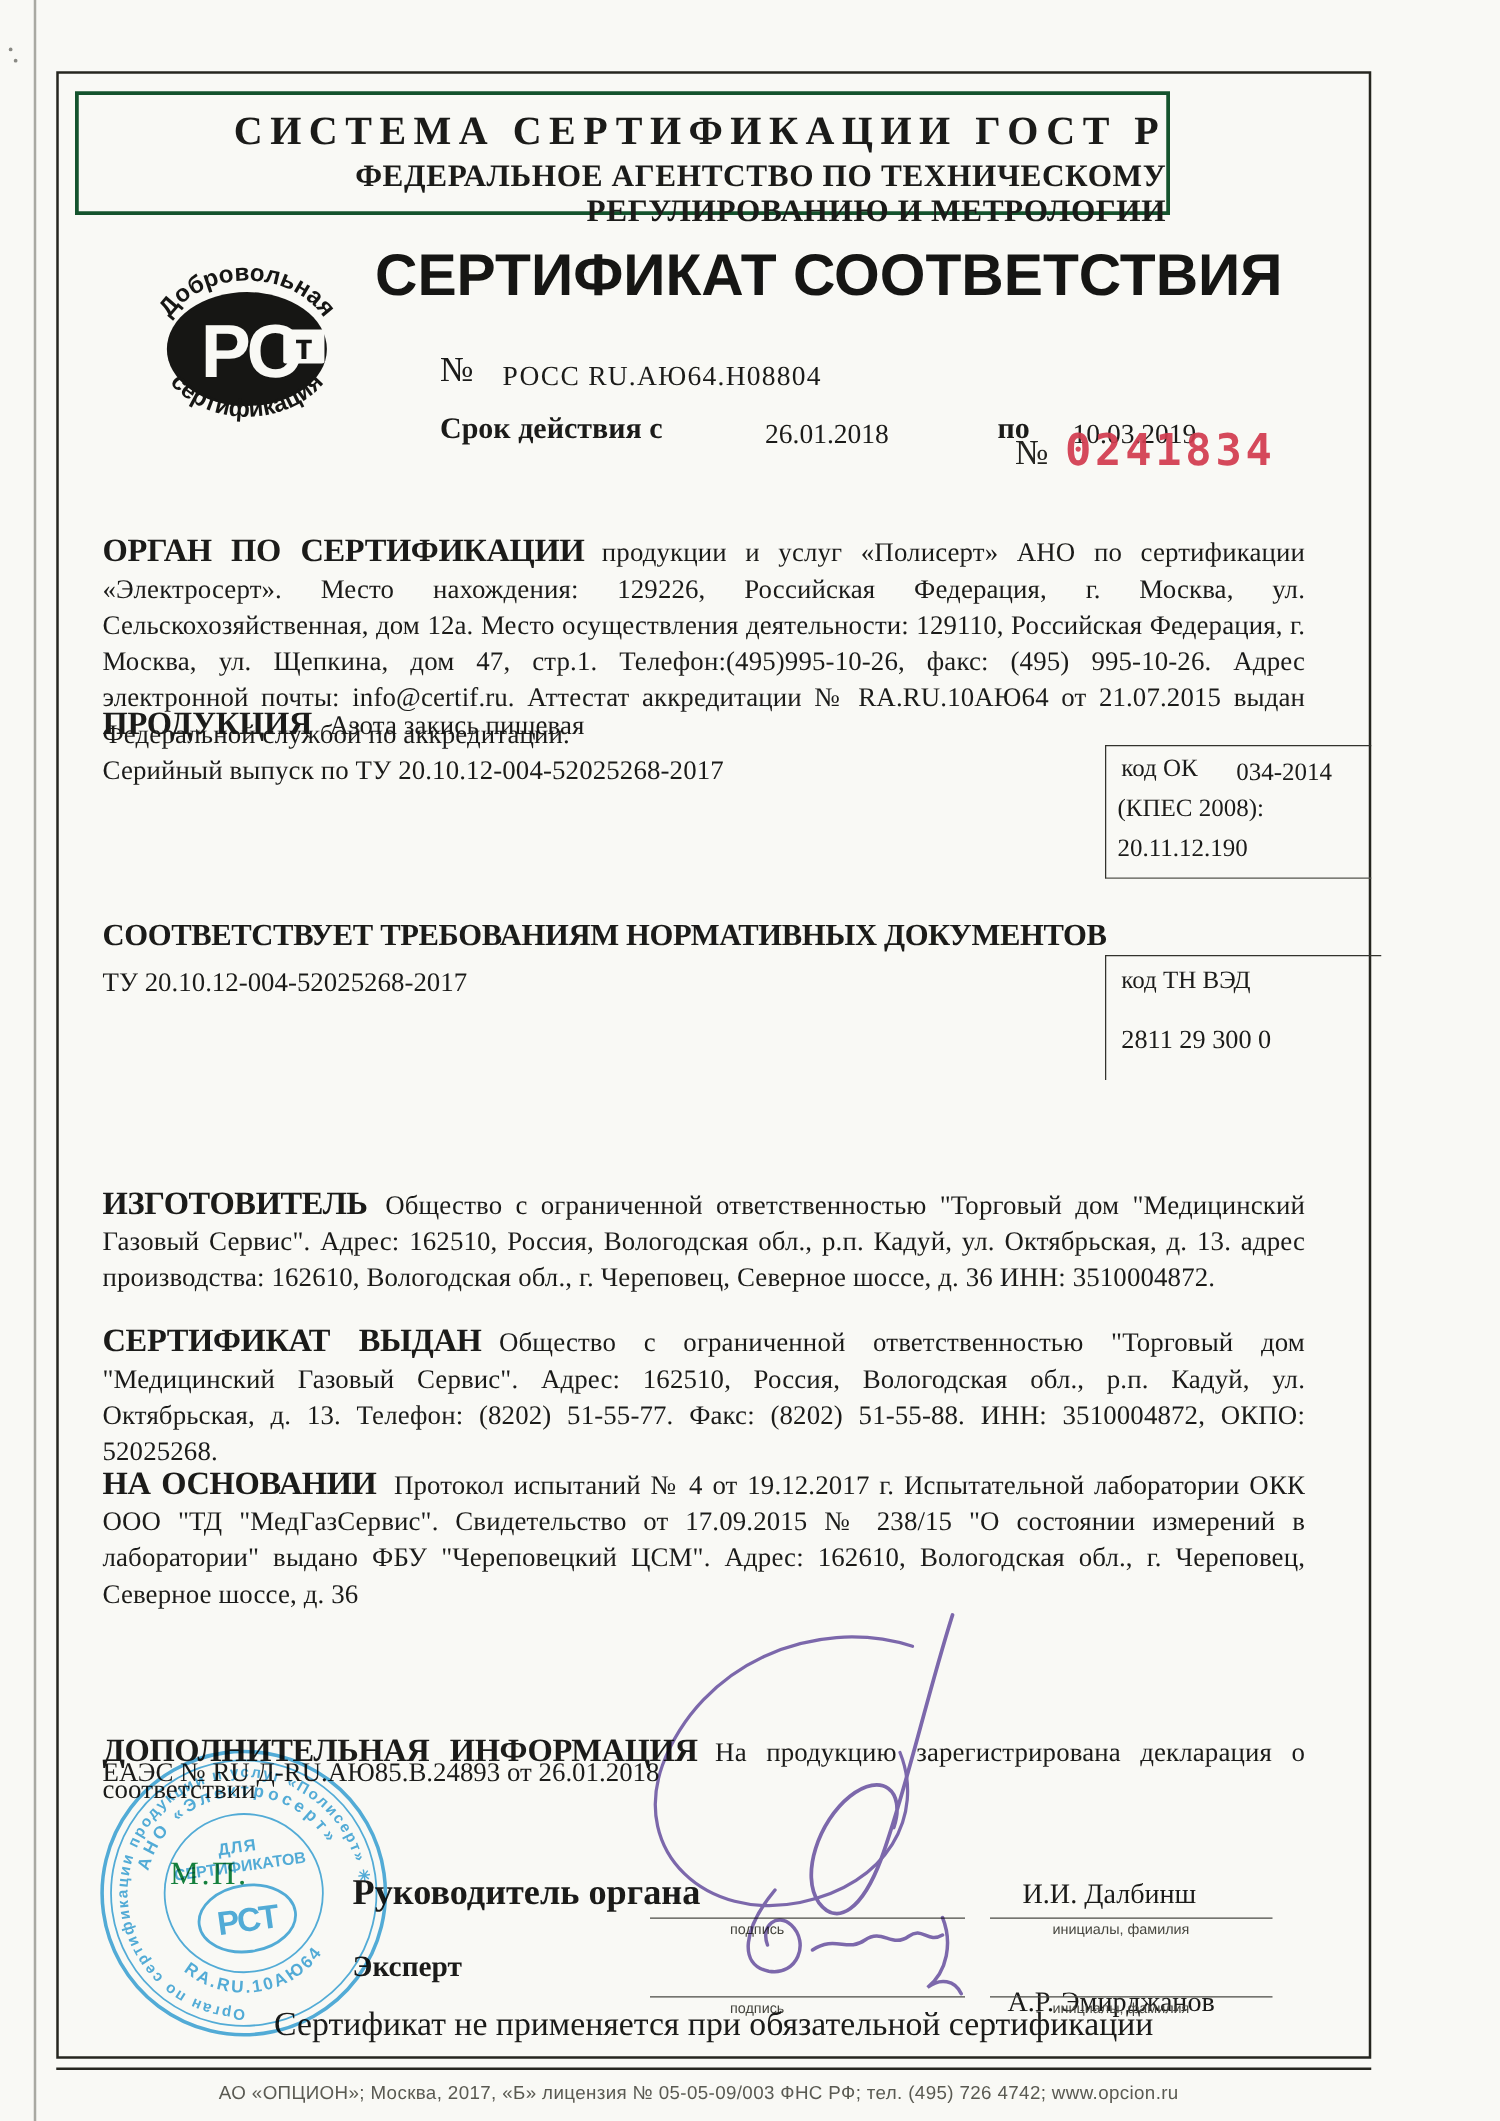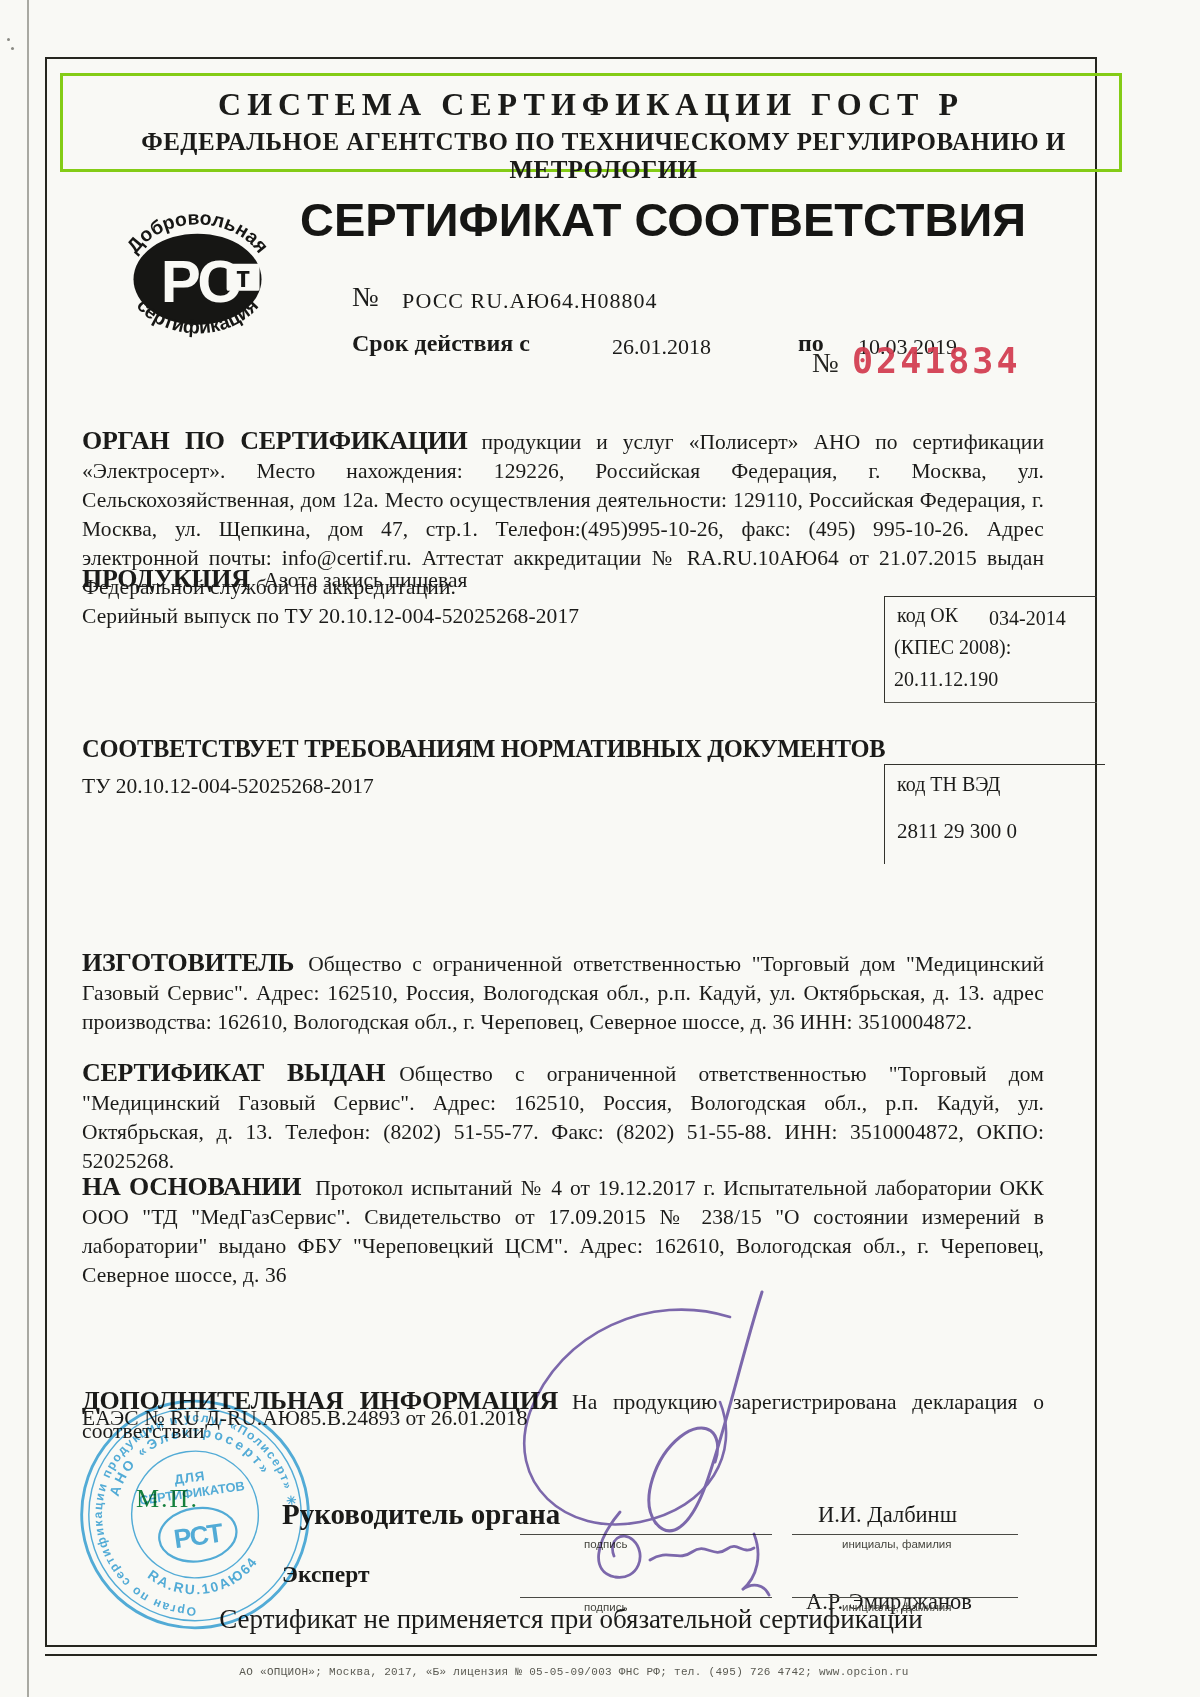--- a/index.html
+++ b/index.html
@@ -4,21 +4,21 @@
 <style>
   html,body{margin:0;padding:0;background:#e9e9e6;}
   .page{position:relative;width:1200px;height:1697px;background:#f9f9f5;overflow:hidden;
         font-family:"Liberation Serif",serif;color:#1b1b19;}
   .abs{position:absolute;}
   .edge-line{left:27px;top:0;width:2px;height:1697px;background:#a9a9a2;}
   .artifact{left:7px;top:38px;width:3px;height:3px;background:#8a8a84;border-radius:50%;
             box-shadow:4px 9px 0 #8a8a84;}
   .frame{left:45px;top:57px;width:1052px;height:1590px;border:2.5px solid #26261f;box-sizing:border-box;}
   .bottom-line2{left:45px;top:1654px;width:1052px;height:2px;background:#26261f;}
-  .header-box{left:60px;top:73px;width:1062px;height:99px;border:3px solid #84cc16;box-sizing:border-box;text-align:center;}
+  .header-box{left:60px;top:73px;width:876px;height:99px;border:3px solid #14532d;box-sizing:border-box;text-align:right;}
   .header-l1{display:block;margin-top:10px;font-size:32px;font-weight:bold;letter-spacing:6px;}
   .header-l2{display:block;margin-top:5px;font-size:25px;font-weight:bold;letter-spacing:0.5px;padding-left:25px;}
   .title{left:300px;top:192px;width:760px;font-family:"Liberation Sans",sans-serif;
          font-weight:bold;font-size:47px;letter-spacing:0;color:#161614;}
   .no-sign{left:352px;top:281px;font-size:28px;}
   .no-value{left:402px;top:288px;font-size:22px;letter-spacing:1px;}
   .val-label{left:352px;top:330px;font-size:24px;font-weight:bold;}
   .val-from{left:612px;top:334px;font-size:22px;}
   .val-po{left:798px;top:330px;font-size:24px;font-weight:bold;}
   .val-to{left:858px;top:334px;font-size:22px;}
@@ -55,22 +55,22 @@
   .line-e-sig{left:520px;top:1597px;width:252px;}
   .line-e-name{left:792px;top:1597px;width:226px;}
   .caption{font-family:"Liberation Sans",sans-serif;font-size:11.5px;color:#46463f;}
   .cap-h-sig{left:584px;top:1538px;}
   .cap-h-name{left:842px;top:1538px;}
   .cap-e-sig{left:584px;top:1601px;}
   .cap-e-name{left:842px;top:1601px;}
   .name-head{left:818px;top:1502px;font-size:22.5px;}
   .name-expert{left:806px;top:1565px;font-size:22.5px;margin-top:24px;}
   .foot-note{left:45px;top:1604px;width:1052px;text-align:center;font-size:27px;}
-  .print-info{left:48px;top:1666px;width:1052px;text-align:center;font-family:Liberation Mono, monospace;
-              font-size:11px;color:#5a5a52;letter-spacing:0.3px;}
+  .print-info{left:33px;top:1666px;width:1052px;text-align:center;font-family:Liberation Sans, sans-serif;
+              font-size:15px;color:#5a5a52;letter-spacing:0.3px;}
   .logo-svg{left:100px;top:190px;z-index:2;}
   .stamp-svg{left:70px;top:1392px;z-index:6;mix-blend-mode:multiply;opacity:.82;}
   .sign-svg{left:470px;top:1272px;z-index:7;mix-blend-mode:multiply;opacity:.88;}
 </style>
 </head>
 <body>
 
 <div class="page">
 
   <div class="abs edge-line"></div>

